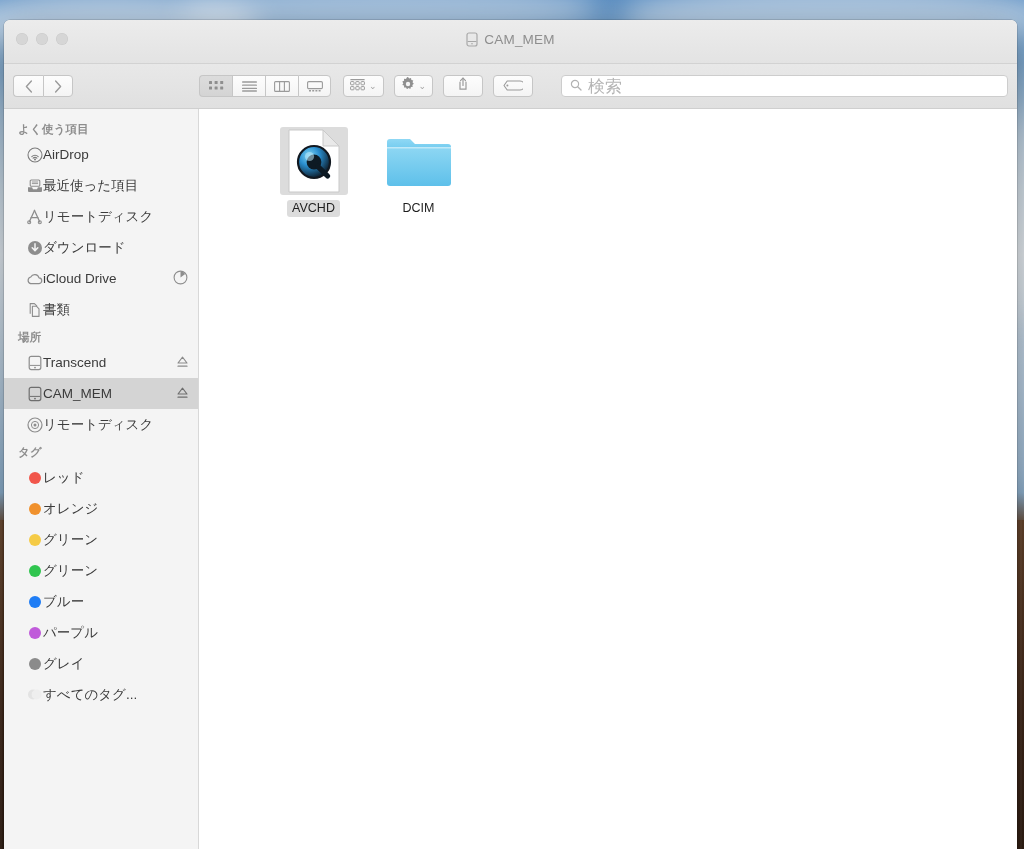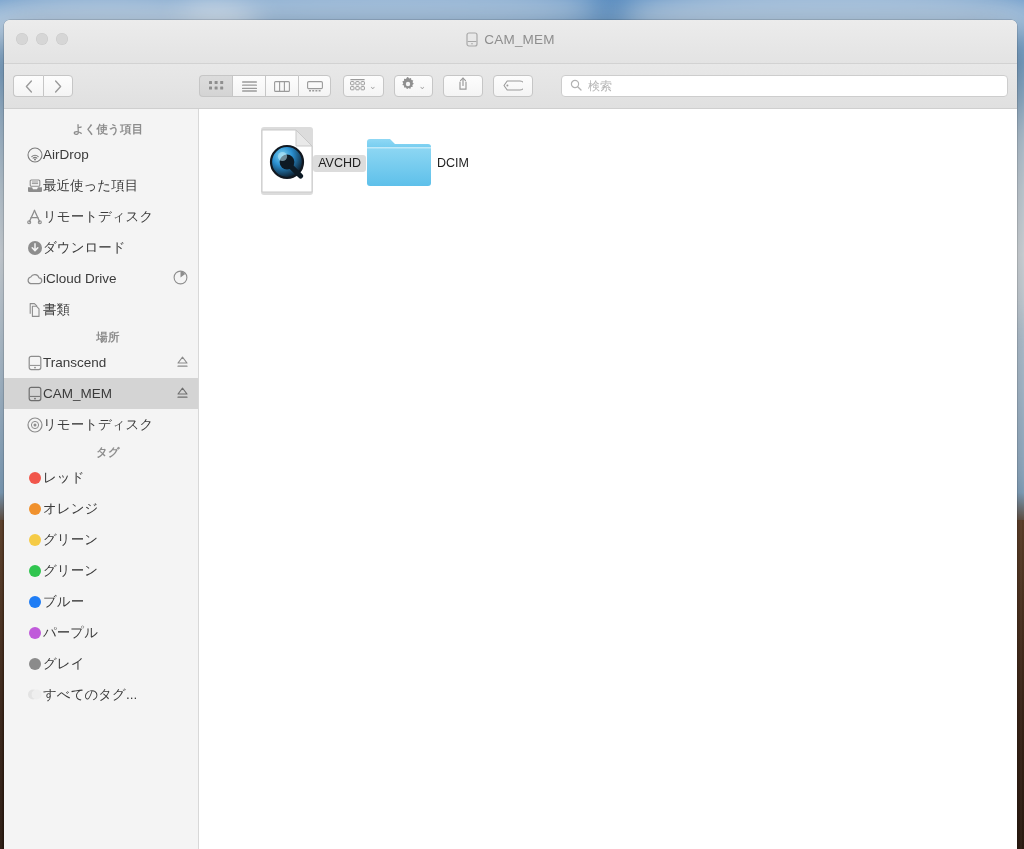--- a/index.html
+++ b/index.html
@@ -75,47 +75,47 @@
         background:linear-gradient(to bottom,#fdfdfd,#f4f4f4);
         display:flex; align-items:center; padding:0 6px; gap:4px;
         color:#9a9a9a; margin-right:10px; }
   .solo{ width:40px; justify-content:center; padding:0; }
   .chev{ font-size:9px; color:#a4a4a4; }
   .search{
     flex:1; height:22px; margin-left:18px; border:.5px solid #cdcdcd;
     border-radius:4px; background:#fff; display:flex; align-items:center;
     padding:0 8px; gap:6px;
   }
-  .search-ph{ font-size:12px; color:#b5b5b5; }
+  .search-ph{ font-size:17px; color:#b5b5b5; }
 
   
   .body{ flex:1; display:flex; min-height:0; }
 
   
   .sidebar{
     width:195px; flex:0 0 195px; background:#f4f4f4;
     border-right:.5px solid #d8d8d8; padding-top:8px; overflow:hidden;
   }
-  .sec{ font-size:11.5px; font-weight:bold; color:#8d8d8d; padding:5px 0 2px 14px; letter-spacing:.2px;text-align:center; }
+  .sec{ font-size:11.5px; font-weight:bold; color:#8d8d8d; padding:5px 0 2px 14px; letter-spacing:.2px; }
   .row{
     height:31px; display:flex; align-items:center; 
     padding:0 10px 0 22px; font-size:13.5px; color:#3b3b3b; cursor:default;
   }
   .row.sel{ background:#d4d4d4; }
   .row .ico{ width:17px; height:17px; flex:0 0 17px; display:flex;
              align-items:center; justify-content:center; color:#7d7d7d; }
   .row .lbl{ flex:1; white-space:nowrap; overflow:hidden; text-overflow:ellipsis; }
   .dot{ width:12px; height:12px; border-radius:50%; }
   .eject{ color:#8a8a8a; font-size:11px; flex:0 0 auto; }
 
   
   .content{ flex:1; background:#fff; position:relative; padding:14px 0 0 0; }
   .files{ display:flex; flex-wrap:wrap; align-content:flex-start;
           padding-left:62px; gap:0; }
-  .file{ width:105px; display:flex; flex-direction:row; align-items:center;
+  .file{ width:105px; display:flex; flex-direction:column; align-items:center;
          padding-top:4px; cursor:default; }
   .thumb{ width:68px; height:68px; display:flex; align-items:center;
           justify-content:center; border-radius:3px; }
   .file.sel .thumb{ background:#dcdcdc; }
   .fname{ margin-top:5px; font-size:12.5px; color:#1e1e1e; padding:1px 5px;
           border-radius:3px; line-height:15px; }
   .file.sel .fname{ background:#dcdcdc; }
 </style>
 </head>
 <body>

